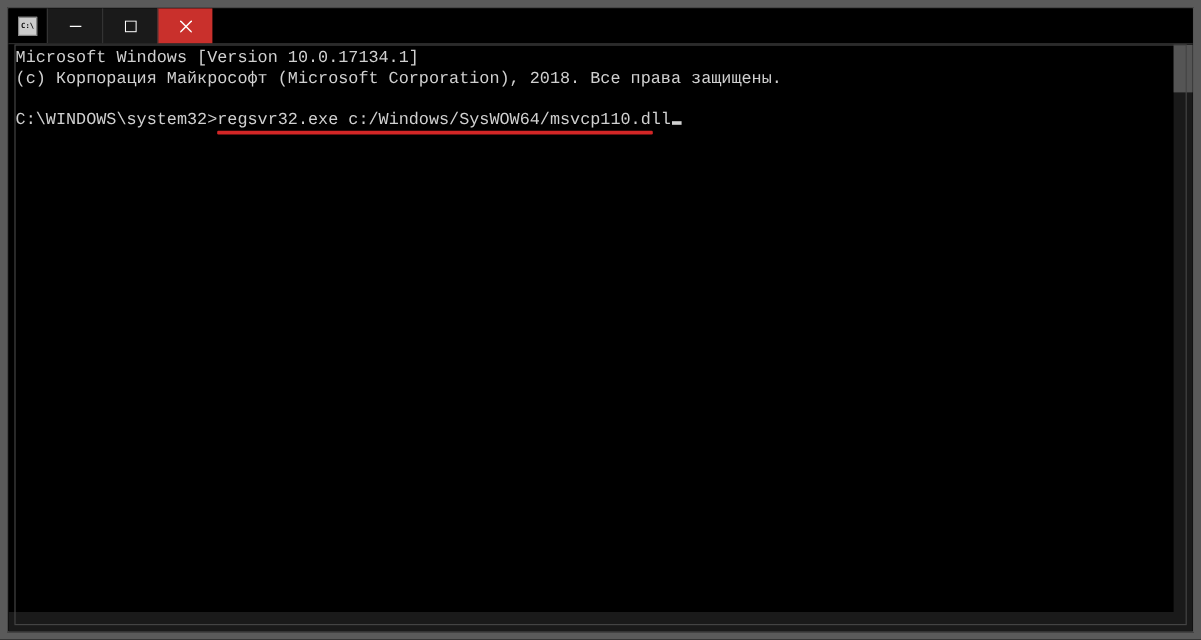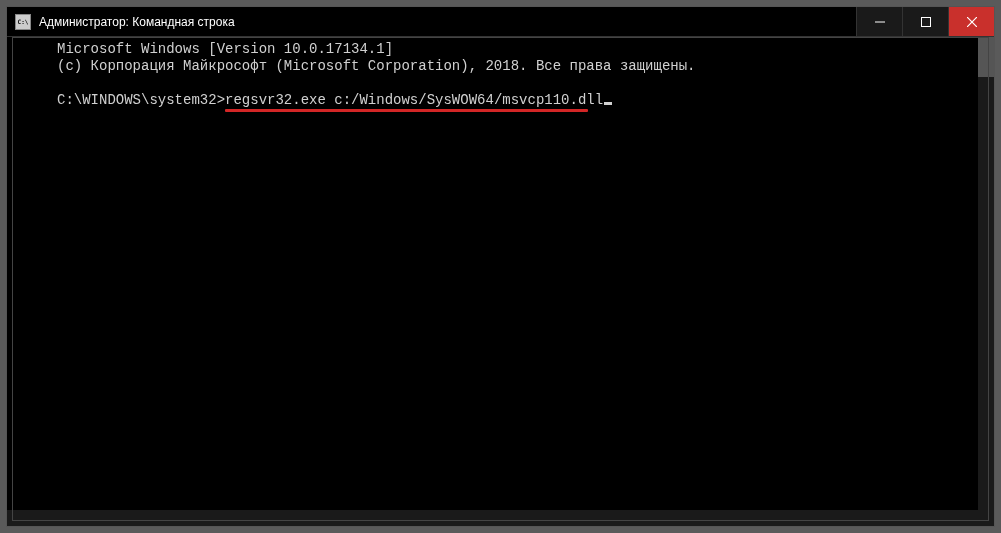--- a/index.html
+++ b/index.html
@@ -79,21 +79,20 @@
     }
     .terminal {
       position: absolute;
       top: 0; left: 0; right: 16px; bottom: 16px;
       padding: 4px 6px;
       font-family: Consolas, 'Courier New', monospace;
       font-size: 14px;
       line-height: 17px;
       color: #d0d0d0;
       white-space: pre;
-      margin-left: 44px;
     }
     .prompt-line {
       position: relative;
       display: inline;
     }
     .underline {
       position: absolute;
       height: 3px;
       background: #d32626;
       bottom: -4px;
@@ -135,21 +134,20 @@
     }
   </style>
 </head>
 <body>
 
 <div class="window">
   <div class="titlebar">
     <div class="app-icon">
       <span style="font-size:6px;line-height:1;">C:\</span>
     </div>
-    <div class="title-text">Администратор: Командная строка</div>
     <div class="win-controls">
       <div class="win-btn">
         <svg viewBox="0 0 10 10">
             <line x1="0" y1="5" x2="10" y2="5" stroke="#fff" stroke-width="1"></line>
           </svg>
       </div>
       <div class="win-btn">
         <svg viewBox="0 0 10 10">
             <rect x="0.5" y="0.5" width="9" height="9" fill="none" stroke="#fff" stroke-width="1"></rect>
           </svg>

